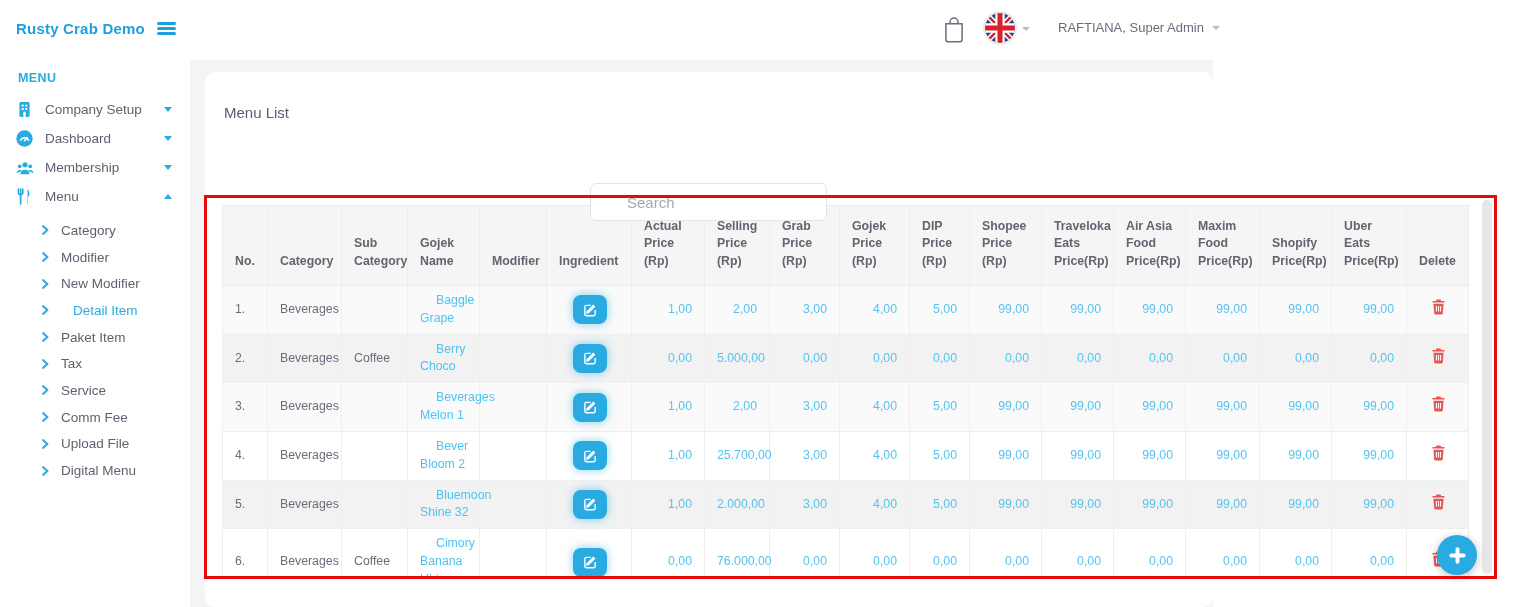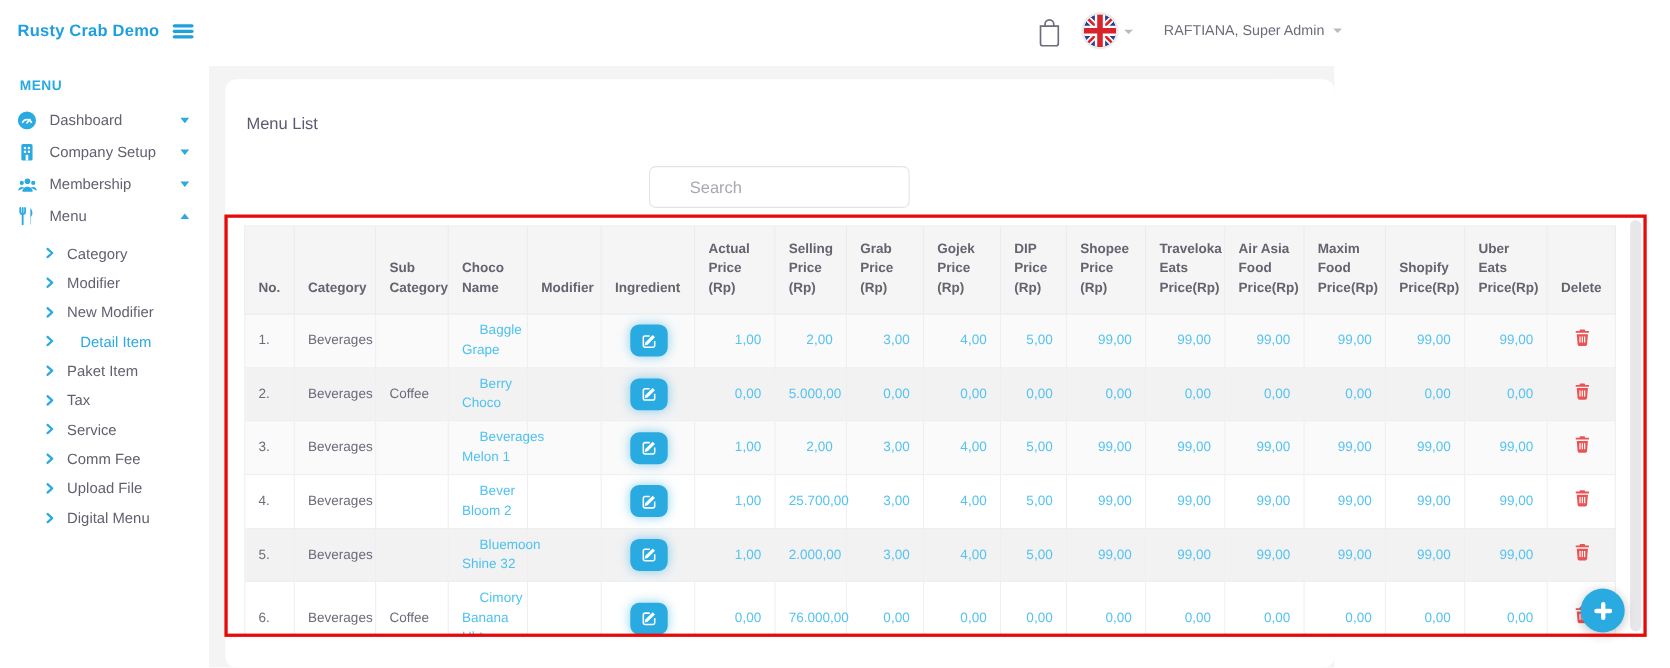--- a/index.html
+++ b/index.html
@@ -36,21 +36,21 @@
   .caret{width:0;height:0;border-left:4.5px solid transparent;border-right:4.5px solid transparent;}
   .caret.down{border-top:5px solid #29abe2;}
   .caret.up{border-bottom:5px solid #29abe2;}
   .submenu{padding:6px 0 4px 0;}
   .sub-item{display:flex;align-items:center;height:26.7px;padding-left:42px;color:#625f6e;
             font-size:13.5px;cursor:pointer;}
   .sub-item .chev{margin-right:12px;display:flex;align-items:center;}
   .sub-item.active{color:#29abe2;gap:12px;}
 
   
-  .search-wrap{position:absolute;left:590px;top:151px;width:237px;height:38px;z-index:5;}
+  .search-wrap{position:absolute;left:590px;top:183px;width:237px;height:38px;z-index:5;}
   .search-wrap input{width:100%;height:100%;box-sizing:border-box;border:1px solid #e4e4e8;border-radius:6px;
                      padding-left:36px;font-size:15px;color:#6e6b7b;background:#fff;outline:none;
                      font-family:"Liberation Sans",sans-serif;}
   .search-wrap input::placeholder{color:#a9a7b2;}
 
   
   .table-region{position:absolute;left:205px;top:196px;width:1292px;height:382px;background:#fff;
                 overflow:hidden;z-index:3;}
   table.menu-table{position:absolute;left:17px;top:9px;border-collapse:collapse;table-layout:fixed;
                    width:1246px;font-size:12.3px;color:#6e6b7b;}
@@ -139,21 +139,21 @@
           <col style="width: 74px;">
           <col style="width: 72px;">
           <col style="width: 75px;">
           <col style="width: 62px;">
         </colgroup>
       <thead>
           <tr>
             <th>No.</th>
             <th>Category</th>
             <th>Sub Category</th>
-            <th>Choco Name</th>
+            <th>Gojek Name</th>
             <th>Modifier</th>
             <th>Ingredient</th>
             <th>Actual Price (Rp)</th>
             <th>Selling Price (Rp)</th>
             <th>Grab Price (Rp)</th>
             <th>Gojek Price (Rp)</th>
             <th>DIP Price (Rp)</th>
             <th>Shopee Price (Rp)</th>
             <th>Traveloka Eats Price(Rp)</th>
             <th>Air Asia Food Price(Rp)</th>
@@ -366,40 +366,40 @@
           <i></i>
           <i></i>
           <i></i>
         </span>
     </div>
     <div class="side-section">MENU</div>
     <div id="sidebar-nav">
         <div class="nav-item">
           <span class="nav-icon">
             <svg width="17" height="17" viewBox="0 0 17 17">
-              <circle cx="8.5" cy="8.5" r="8.2" fill="#29abe2"></circle>
-              <path d="M4.3 10.8a4.4 4.4 0 0 1 8.4 0" fill="none" stroke="#fff" stroke-width="1.5"></path>
-              <path d="M8.5 10.8 L11.2 7.6" stroke="#fff" stroke-width="1.5" stroke-linecap="round"></path>
-            </svg>
-          </span>
-          <span class="nav-label">Dashboard</span>
-          <span class="caret down"></span>
-        </div>
-        <div class="nav-item">
-          <span class="nav-icon">
-            <svg width="17" height="17" viewBox="0 0 17 17">
               <rect x="3.4" y="1" width="10.2" height="15" rx="1.4" fill="#29abe2"></rect>
               <rect x="5.7" y="3.6" width="2" height="2" fill="#fff"></rect>
               <rect x="9.3" y="3.6" width="2" height="2" fill="#fff"></rect>
               <rect x="5.7" y="7" width="2" height="2" fill="#fff"></rect>
               <rect x="9.3" y="7" width="2" height="2" fill="#fff"></rect>
               <rect x="7.3" y="10.7" width="2.4" height="5.3" fill="#fff"></rect>
             </svg>
           </span>
           <span class="nav-label">Company Setup</span>
+          <span class="caret down"></span>
+        </div>
+        <div class="nav-item">
+          <span class="nav-icon">
+            <svg width="17" height="17" viewBox="0 0 17 17">
+              <circle cx="8.5" cy="8.5" r="8.2" fill="#29abe2"></circle>
+              <path d="M4.3 10.8a4.4 4.4 0 0 1 8.4 0" fill="none" stroke="#fff" stroke-width="1.5"></path>
+              <path d="M8.5 10.8 L11.2 7.6" stroke="#fff" stroke-width="1.5" stroke-linecap="round"></path>
+            </svg>
+          </span>
+          <span class="nav-label">Dashboard</span>
           <span class="caret down"></span>
         </div>
         <div class="nav-item">
           <span class="nav-icon">
             <svg width="19" height="16" viewBox="0 0 19 16">
               <circle cx="4" cy="6.2" r="2" fill="#29abe2"></circle>
               <circle cx="15" cy="6.2" r="2" fill="#29abe2"></circle>
               <path d="M.6 13.6c0-2.2 1.5-3.6 3.4-3.6 1 0 1.8.3 2.4.9" fill="#29abe2"></path>
               <path d="M18.4 13.6c0-2.2-1.5-3.6-3.4-3.6-1 0-1.8.3-2.4.9" fill="#29abe2"></path>
               <circle cx="9.5" cy="4.6" r="2.7" fill="#29abe2"></circle>

